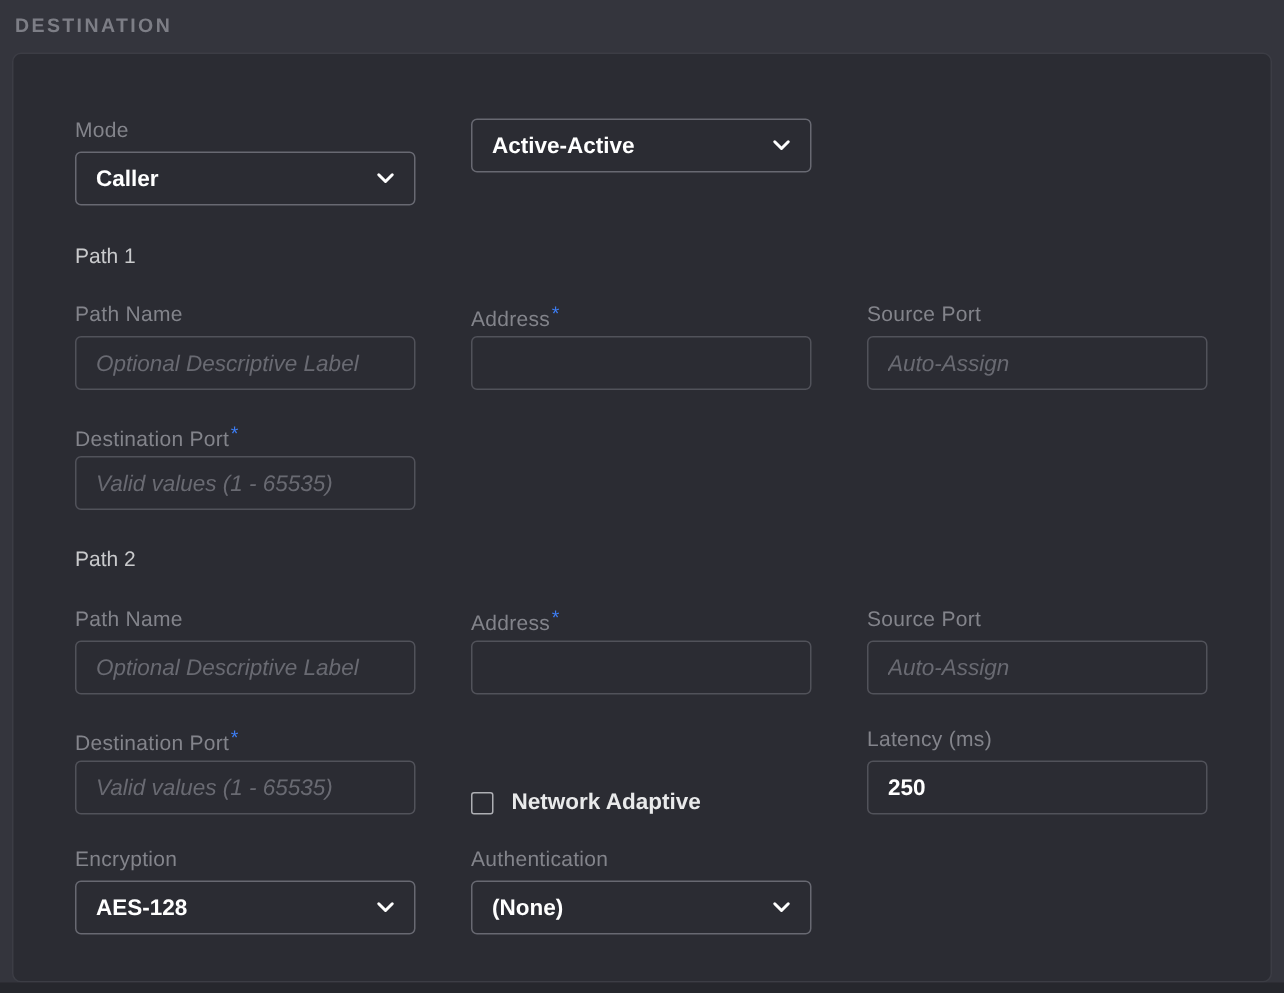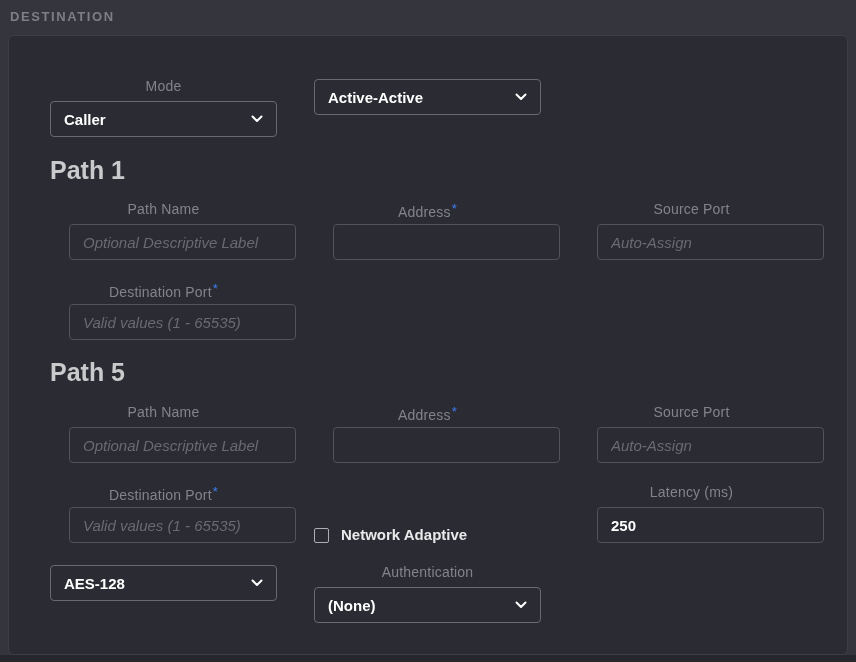--- a/index.html
+++ b/index.html
@@ -33,56 +33,54 @@
     width: 856px; height: 7px;
     background: #26272d;
   }
   .row {
     display: grid;
     grid-template-columns: 227px 227px 227px;
     column-gap: 37px;
   }
   .row + .row { margin-top: 22px; }
   .path-heading {
-    font-size: 25px;
-    font-weight: 700;
+    font-size: 14px;
+    font-weight: 400;
     color: #c9cacc;
     line-height: 24px;
   }
   .path-heading.first { margin: 21px 0 20px 0; }
   .path-heading.second { margin: 20px 0 21px 0; }
   .field-label {
     font-size: 14px;
     color: #83848b;
     letter-spacing: 0.2px;
     margin-bottom: 8px;
     height: 14px;
     line-height: 14px;
     white-space: nowrap;
-    text-align: center;
   }
   .req {
     color: #3d7df2;
     font-size: 13px;
     vertical-align: 4px;
     margin-left: 1px;
   }
   .text-input {
     width: 100%;
     height: 36px;
     background: transparent;
     border: 1px solid #51525a;
     border-radius: 4px;
     padding: 16px 13px;
     color: #ffffff;
     font-size: 15px;
     font-weight: 600;
     font-family: "Liberation Sans", sans-serif;
     outline: none;
-    margin-left: 19px;
   }
   .text-input::placeholder {
     color: #696a72;
     font-style: italic;
     font-weight: 400;
     opacity: 1;
   }
   .select {
     width: 100%;
     height: 36px;
@@ -172,21 +170,21 @@
 
   <div class="row">
     <div class="field">
       <div class="field-label"><span>Destination Port</span><span class="req">*</span></div>
       <input class="text-input" type="text" placeholder="Valid values (1 - 65535)" style="">
     </div>
     <div></div>
     <div></div>
   </div>
 
-  <div class="path-heading second">Path 5</div>
+  <div class="path-heading second">Path 2</div>
 
   <div class="row">
     <div class="field">
       <div class="field-label">Path Name</div>
       <input class="text-input" type="text" placeholder="Optional Descriptive Label" style="">
     </div>
     <div class="field">
       <div class="field-label"><span>Address</span><span class="req">*</span></div>
       <input class="text-input" type="text" style="">
     </div>
@@ -206,20 +204,21 @@
       <span class="checkbox-label">Network Adaptive</span>
     </div>
     <div class="field">
       <div class="field-label">Latency (ms)</div>
       <input class="text-input" type="text" value="250" style="">
     </div>
   </div>
 
   <div class="row">
     <div class="field">
+      <div class="field-label">Encryption</div>
       <div class="select" role="button">
         <span>AES-128</span>
         <span class="chevron">
           <svg width="12" height="8" viewBox="0 0 12 8">
               <polyline points="1.5,1.5 6,6 10.5,1.5" fill="none" stroke="#ffffff" stroke-width="2" stroke-linecap="round" stroke-linejoin="round"></polyline>
             </svg>
         </span>
       </div>
     </div>
     <div class="field">

